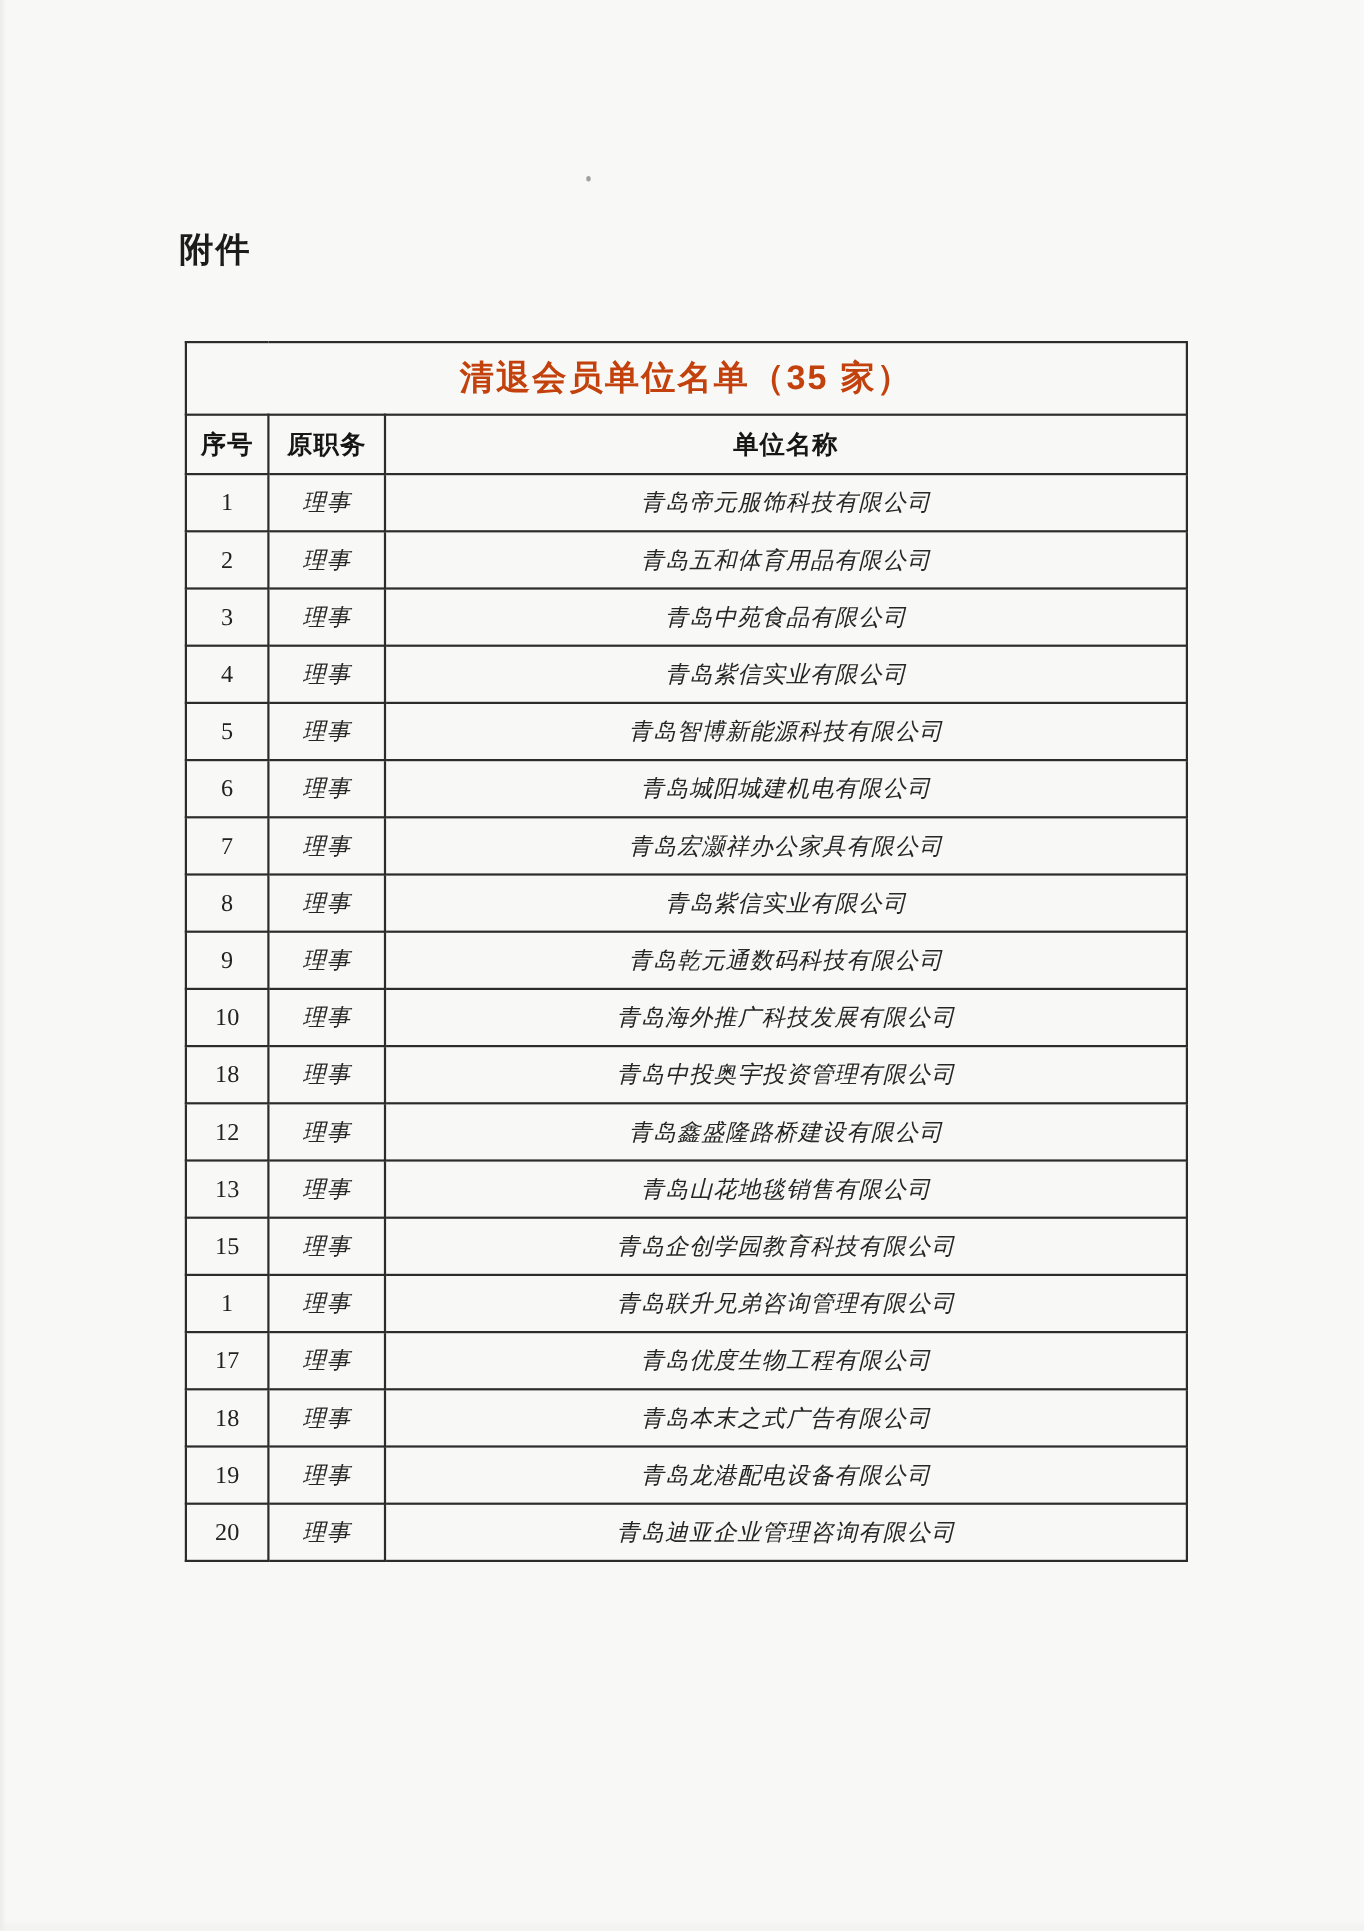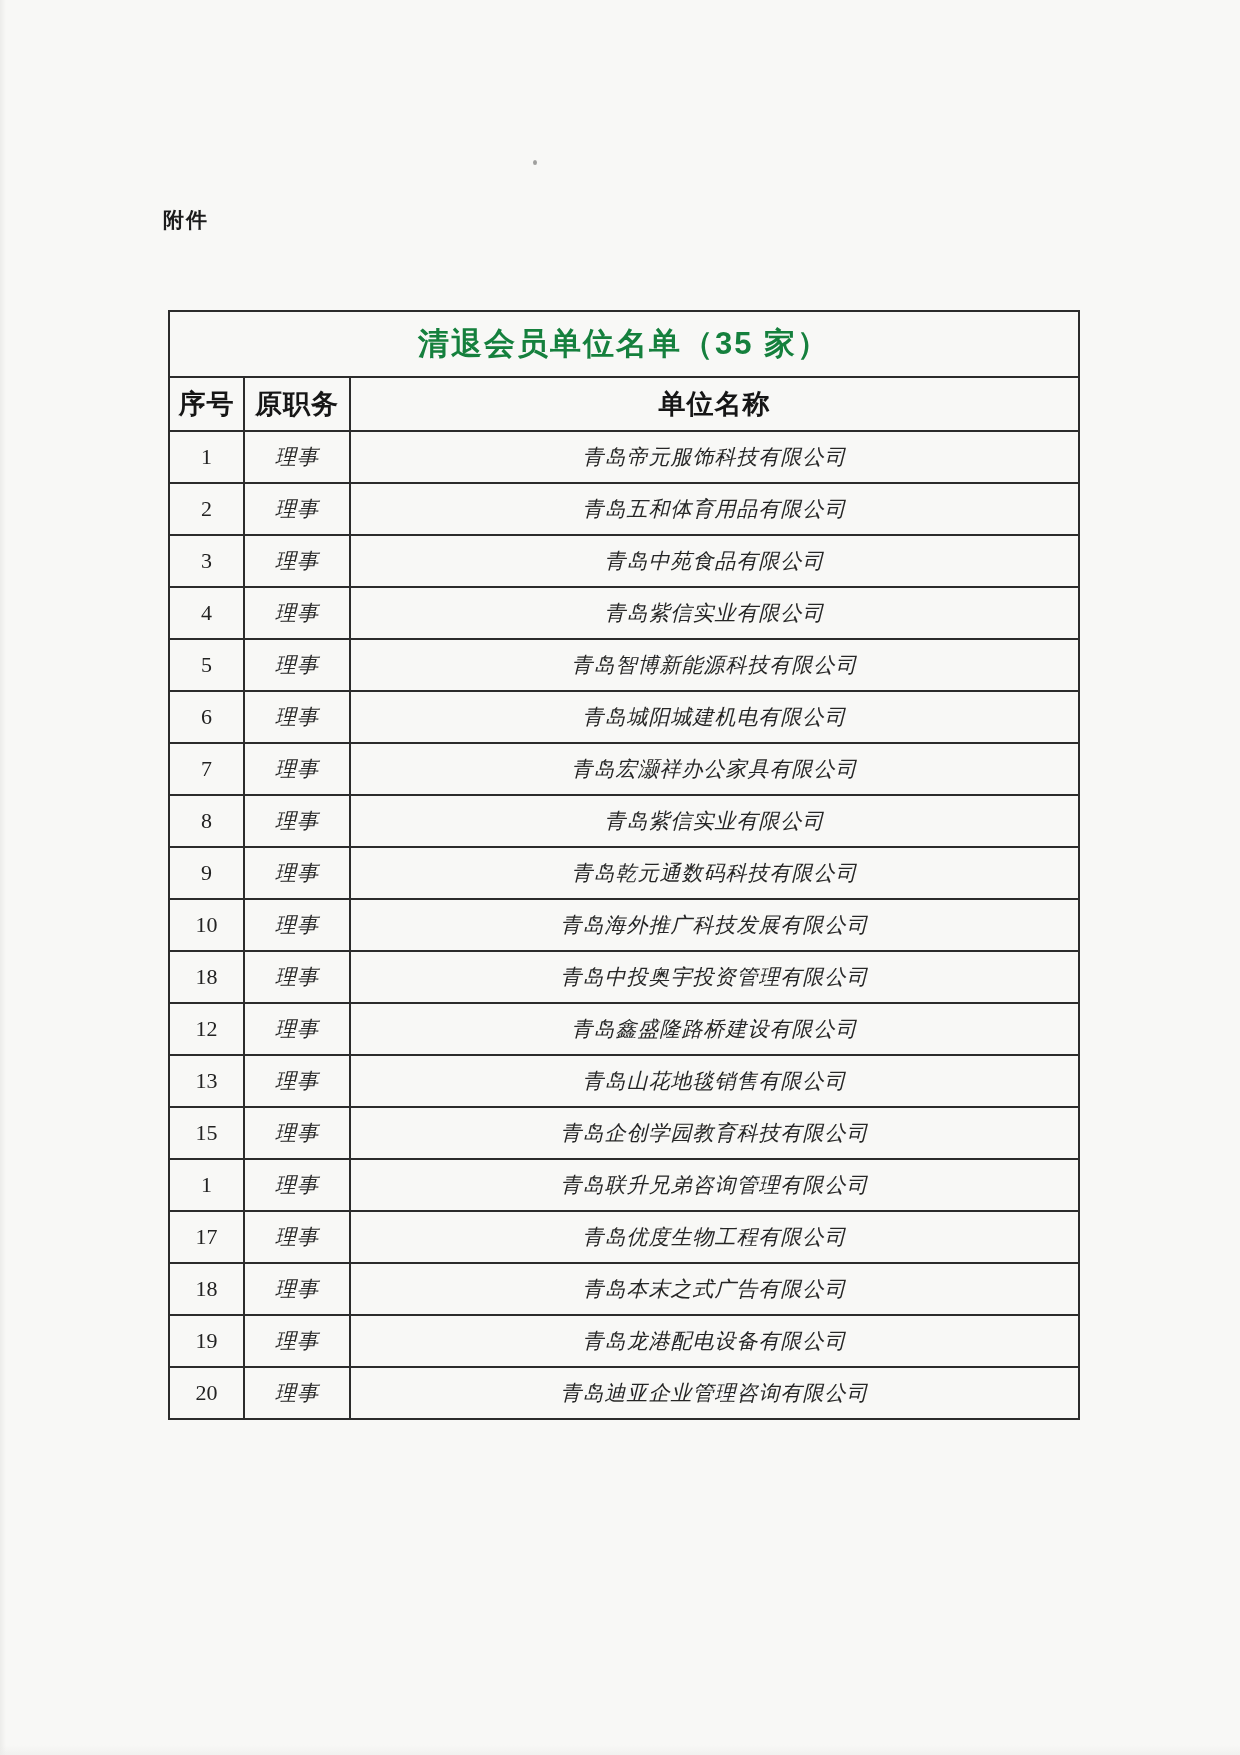--- a/index.html
+++ b/index.html
@@ -16,21 +16,21 @@
       #f8f8f6;
     font-family: "Liberation Serif", serif;
     color: #1f1f1f;
     overflow: hidden;
   }
 
   .attachment-label {
     position: absolute;
     left: 163px;
     top: 206px;
-    font-size: 21px;
+    font-size: 31px;
     font-weight: 600;
     letter-spacing: 2px;
     font-family: "Liberation Sans", sans-serif;
     color: #1c1c1c;
   }
 
   .scan-speck {
     position: absolute;
     left: 533px;
     top: 160px;
@@ -63,26 +63,26 @@
     overflow: hidden;
     white-space: nowrap;
   }
 
   .title-cell {
     height: 64px;
     font-size: 31px;
     font-weight: 700;
     letter-spacing: 2px;
     font-family: "Liberation Sans", sans-serif;
-    color: #15803d;
+    color: #c2410c;
   }
 
   th.col-head {
     height: 52px;
-    font-size: 27px;
+    font-size: 23px;
     font-weight: 700;
     letter-spacing: 1px;
     color: #161616;
     font-family: "Liberation Serif", serif;
   }
 
   td.c-no {
     font-size: 22px;
     font-family: "Liberation Serif", serif;
     color: #222;

